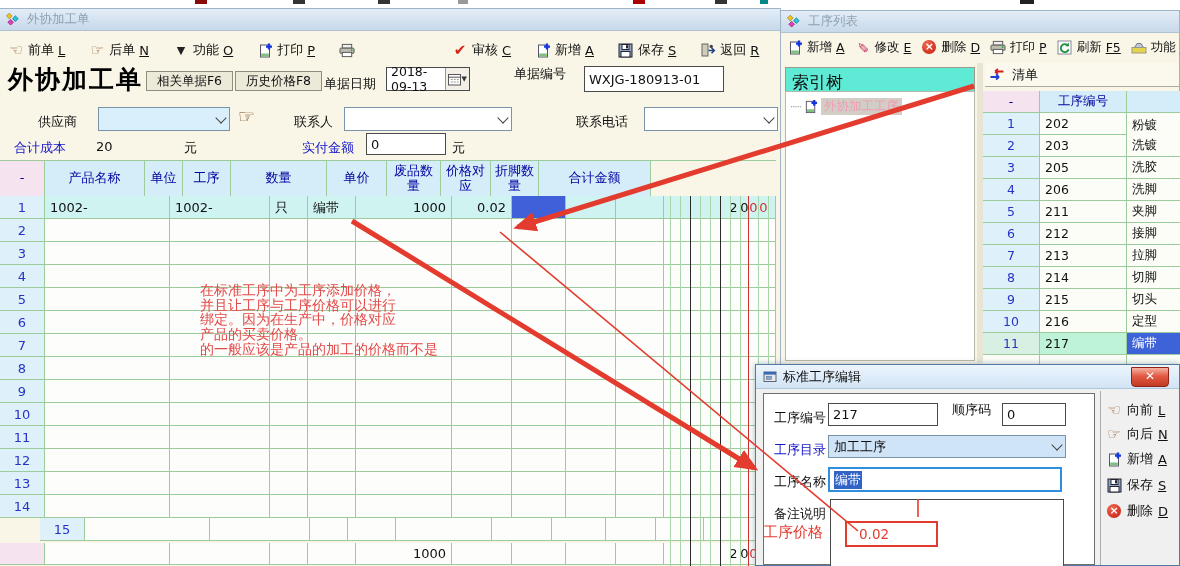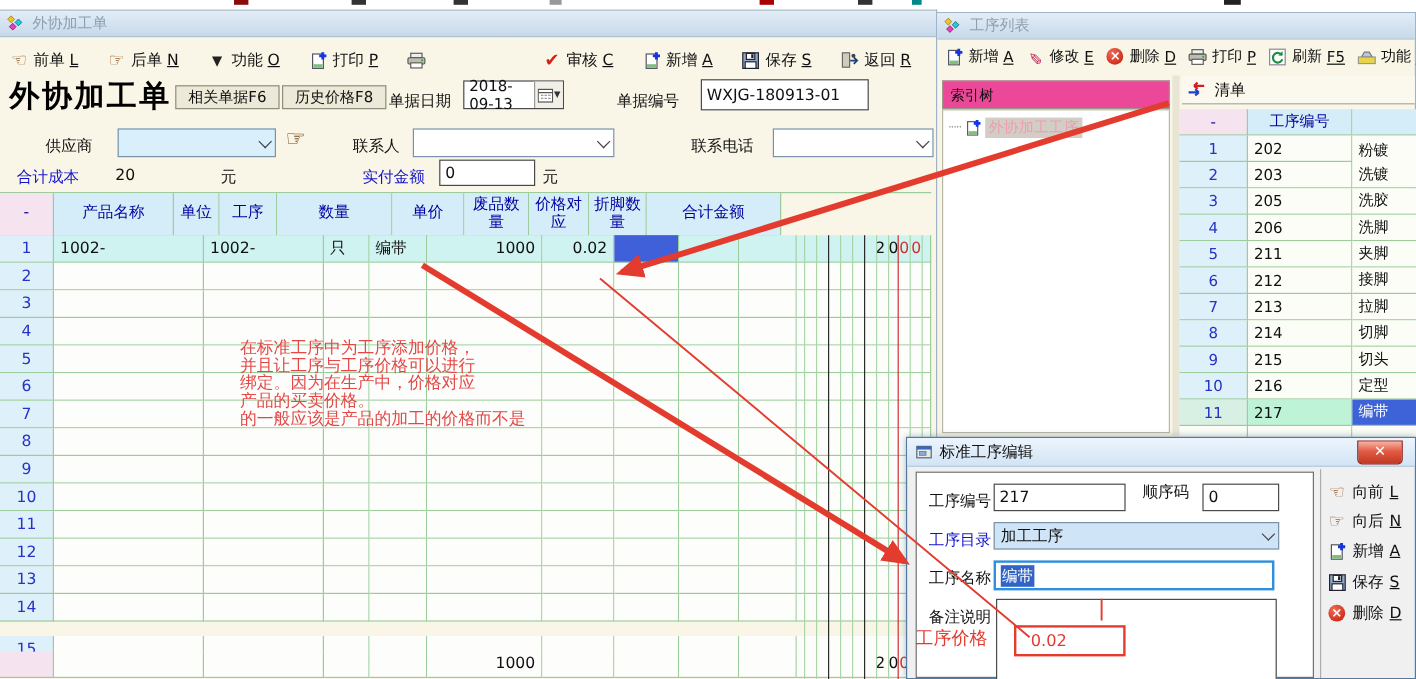--- a/index.html
+++ b/index.html
@@ -200,21 +200,21 @@
         <span class="ic" style="width:13px;">
             <svg width="13" height="13" viewBox="0 0 13 13">
               <rect x="0.5" y="1.5" width="12" height="10.5" fill="#fff" stroke="#555"></rect>
               <path d="M0.5 4.2 h12" stroke="#555"></path>
               <path d="M2.8 6.4 h2 M5.8 6.4 h2 M8.8 6.4 h2 M2.8 9 h2 M5.8 9 h2 M8.8 9 h2" stroke="#999"></path>
             </svg>
           </span>
         <span style="font-size:7px;color:#333;">▼</span>
       </span>
     </div>
-    <div class="lbl" style="left:514px;top:66px;">单据编号</div>
+    <div class="lbl" style="left:514px;top:56px;">单据编号</div>
     <div class="field" style="left:584px;top:57px;width:140px;height:26px;">WXJG-180913-01</div>
 
     <div class="lbl" style="left:38px;top:104px;">供应商</div>
     <div class="combo blue-bg" style="left:98px;top:98px;width:132px;height:24px;">
         <span class="chev"></span>
       </div>
     <span class="hand" style="position:absolute;left:238px;top:98px;font-size:19px;color:#7A4A20;">☞</span>
     <div class="lbl" style="left:294px;top:104px;">联系人</div>
     <div class="combo" style="left:344px;top:98px;width:168px;height:24px;">
         <span class="chev"></span>
@@ -425,21 +425,21 @@
         <div class="c" style="width: 100px; height: 23px; line-height: 23px;"></div>
         <div class="c" style="width: 38px; height: 23px; line-height: 23px;"></div>
         <div class="c" style="width: 48px; height: 23px; line-height: 23px;"></div>
         <div class="c num" style="width: 96px; height: 23px; line-height: 23px;"></div>
         <div class="c num" style="width: 60px; height: 23px; line-height: 23px;"></div>
         <div class="c" style="width: 54px; height: 23px; line-height: 23px;"></div>
         <div class="c" style="width: 50px; height: 23px; line-height: 23px;"></div>
         <div class="c" style="width: 48px; height: 23px; line-height: 23px;"></div>
         <div class="c" style="width: 112px; height: 23px; line-height: 23px;"></div>
       </div>
-      <div class="g-row" style="top: 334px; height: 23px;">
+      <div class="g-row" style="top: 322px; height: 23px; padding-left: 40px;">
         <div class="c no" style="width: 45px; height: 23px; line-height: 23px;">15</div>
         <div class="c" style="width: 125px; height: 23px; line-height: 23px;"></div>
         <div class="c" style="width: 100px; height: 23px; line-height: 23px;"></div>
         <div class="c" style="width: 38px; height: 23px; line-height: 23px;"></div>
         <div class="c" style="width: 48px; height: 23px; line-height: 23px;"></div>
         <div class="c num" style="width: 96px; height: 23px; line-height: 23px;"></div>
         <div class="c num" style="width: 60px; height: 23px; line-height: 23px;"></div>
         <div class="c" style="width: 54px; height: 23px; line-height: 23px;"></div>
         <div class="c" style="width: 50px; height: 23px; line-height: 23px;"></div>
         <div class="c" style="width: 48px; height: 23px; line-height: 23px;"></div>
@@ -551,22 +551,22 @@
             <svg width="16" height="13" viewBox="0 0 16 13">
               <path d="M3.5 6.5 l2.5 -4 h4 l2.5 4 z" fill="#B9C9D9" stroke="#778"></path>
               <rect x="1" y="6.5" width="14" height="5.5" fill="#E8D44C" stroke="#998"></rect>
             </svg>
           </span>
         <span>功能</span>
           <u>O</u>
       </div>
     </div>
 
-    <div class="abs" style="left:4px;top:56px;width:190px;height:24px;background:#ec4899;border:1px solid #9A9A8A;
-         box-sizing:border-box;display:flex;align-items:center;padding-left:6px;font-size:12px;">索引树</div>
+    <div class="abs" style="left:4px;top:56px;width:190px;height:31px;background:#5eead4;border:1px solid #9A9A8A;
+         box-sizing:border-box;display:flex;align-items:center;padding-left:6px;font-size:17px;">索引树</div>
     <div class="abs" style="left:4px;top:80px;width:190px;height:270px;background:#fff;border:1px solid #B8B8A8;box-sizing:border-box;">
       <div class="tree-item" style="margin:6px 0 0 4px;">
         <span style="color:#999;font-size:10px;letter-spacing:-1px;">·····</span>
         <span class="ic" style="width:14px;height:14px;">
             <svg width="15" height="15" viewBox="0 0 15 15">
               <rect x="2.5" y="2" width="9" height="12" fill="#fff" stroke="#556"></rect>
               <rect x="3.2" y="10.5" width="7.6" height="3" fill="#7FBF7F"></rect>
               <path d="M8 3.6 h6 M11 0.6 v6" stroke="#1535E0" stroke-width="2.4"></path>
             </svg>
           </span>

